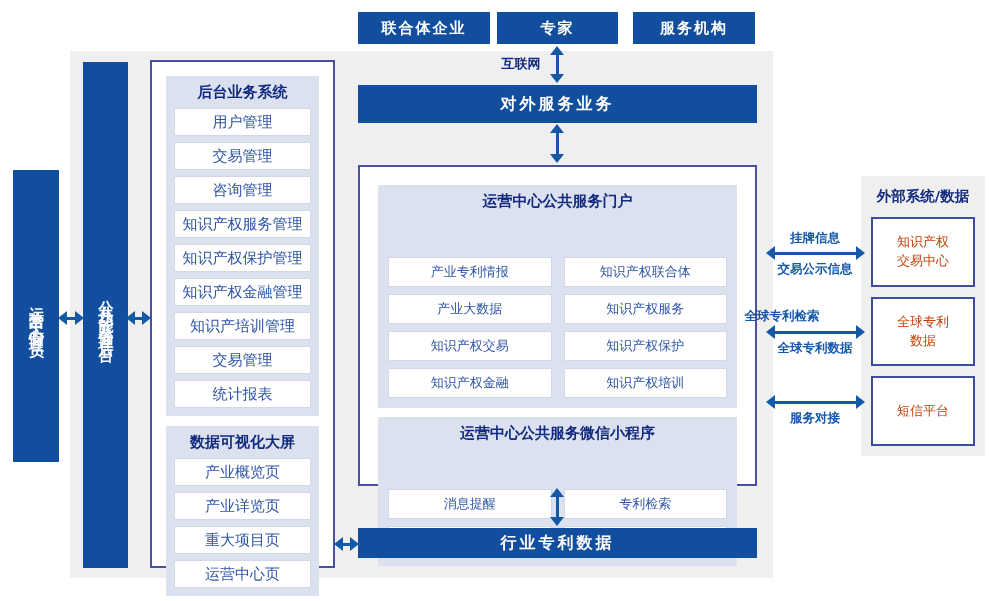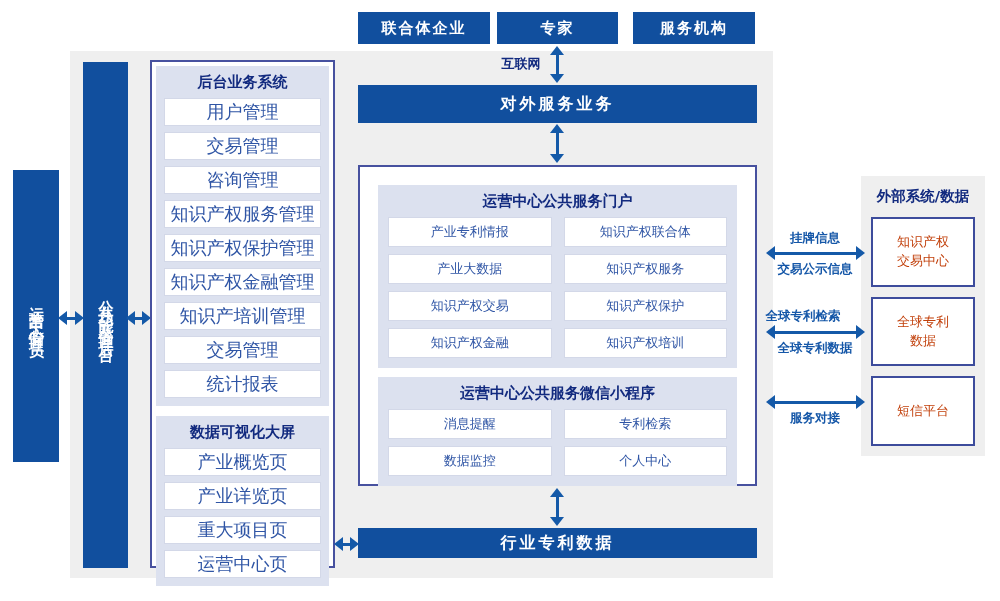--- a/index.html
+++ b/index.html
@@ -20,28 +20,28 @@
   .hbar{position:absolute;left:358px;width:399px;font-size:16px;letter-spacing:3px;}
   #bar-external{top:85px;height:38px;}
   #bar-patent{top:528px;height:30px;}
   .vbar{position:absolute;writing-mode:vertical-rl;text-orientation:upright;font-size:15px;
     letter-spacing:6px;}
   #bar-admin{left:13px;top:170px;width:46px;height:292px;}
   #bar-backend{left:83px;top:62px;width:45px;height:506px;}
   
   .panel{position:absolute;background:#fff;border:2px solid #47519f;box-sizing:border-box;
     display:flex;flex-direction:column;}
-  #panel-left{left:150px;top:60px;width:185px;height:508px;padding:4px;gap:10px;}
+  #panel-left{left:150px;top:60px;width:185px;height:508px;padding:14px;gap:10px;}
   #panel-center{left:358px;top:165px;width:399px;height:321px;padding:18px;gap:9px;}
   .sub{background:#dce1ef;}
   .sub-title{text-align:center;font-weight:bold;color:#122a7f;font-size:15px;padding:7px 0 6px;}
   .list{display:flex;flex-direction:column;gap:6px;padding:0 8px 8px;}
-  .grid2{display:grid;grid-template-columns:1fr 1fr;gap:7px 12px;padding:0 10px 10px;}
+  .grid2{display:grid;grid-template-columns:1fr 1fr;gap:7px 12px;padding:0 10px 10px;margin-top:40px;}
   .cell{background:#fff;border:1px solid #d3d8e8;height:26px;line-height:26px;text-align:center;
-    font-size:18px;color:#2f55a5;white-space:nowrap;overflow:hidden;}
+    font-size:15px;color:#2f55a5;white-space:nowrap;overflow:hidden;}
   .grid2 .cell{height:28px;line-height:28px;font-size:13px;}
   #sub-miniprogram{flex:1;}
   
   .right-title{text-align:center;font-weight:bold;color:#122a7f;font-size:14.5px;padding:2px 0 1px;}
   .ext-box{background:#fff;border:2px solid #3d4c9c;box-sizing:border-box;flex:1;
     display:flex;flex-direction:column;align-items:center;justify-content:center;
     font-size:13px;color:#c2410c;line-height:1.45;text-align:center;}
   
   .harrow{position:absolute;height:16px;
     background:linear-gradient(#1459a8,#1459a8) center/calc(100% - 14px) 3px no-repeat;}
@@ -63,21 +63,21 @@
   #arrow-datascreen{left:334px;top:536px;width:25px;}
   #arrow-r1{left:766px;top:245px;width:99px;}
   #arrow-r2{left:766px;top:324px;width:99px;}
   #arrow-r3{left:766px;top:394px;width:99px;}
   
   .link-label{position:absolute;font-size:12.5px;font-weight:600;color:#1557a8;
     width:110px;text-align:center;white-space:nowrap;}
   #lbl-internet{left:485px;top:55px;width:72px;font-size:13px;font-weight:bold;color:#122a7f;}
   #lbl-r1-top{left:760px;top:230px;}
   #lbl-r1-bottom{left:760px;top:261px;}
-  #lbl-r2-top{left:748px;top:308px;}
+  #lbl-r2-top{left:727px;top:308px;}
   #lbl-r2-bottom{left:760px;top:340px;}
   #lbl-r3{left:760px;top:410px;}
 </style>
 </head>
 <body>
 
 <div id="canvas">
 
   <div class="gray-main"></div>
 

